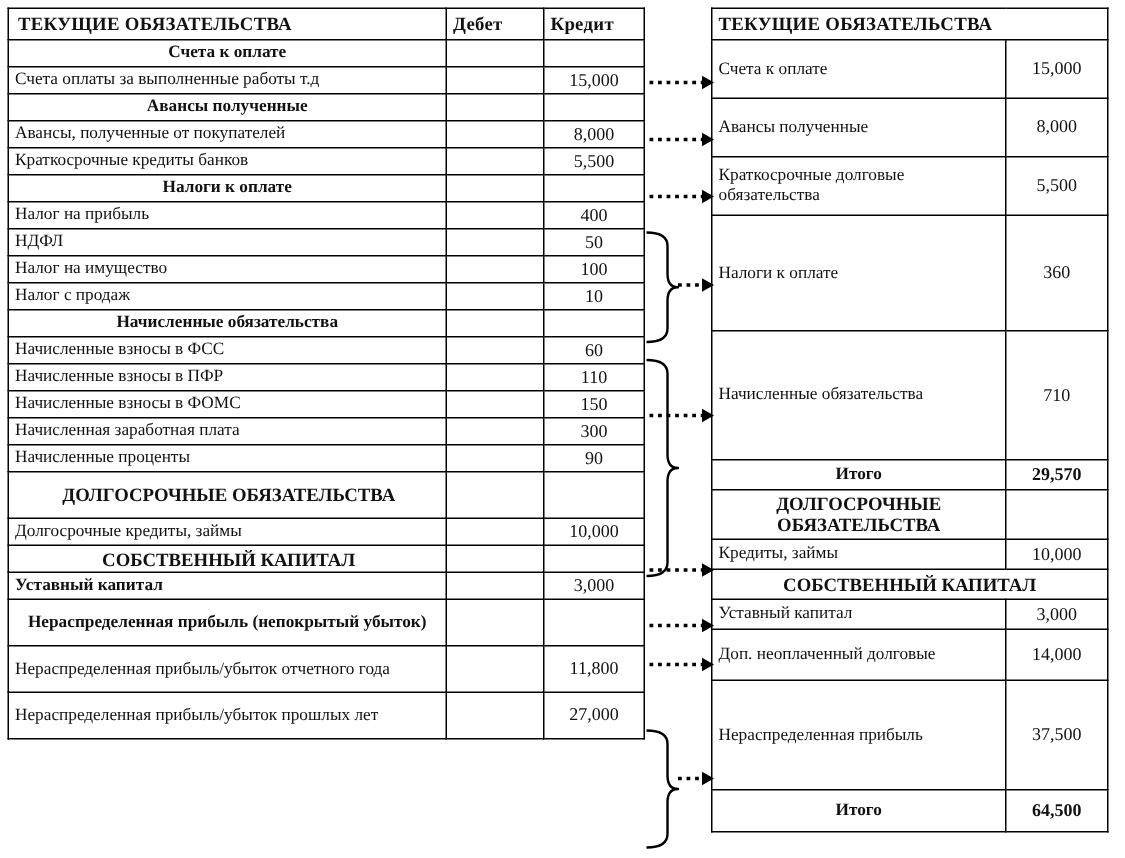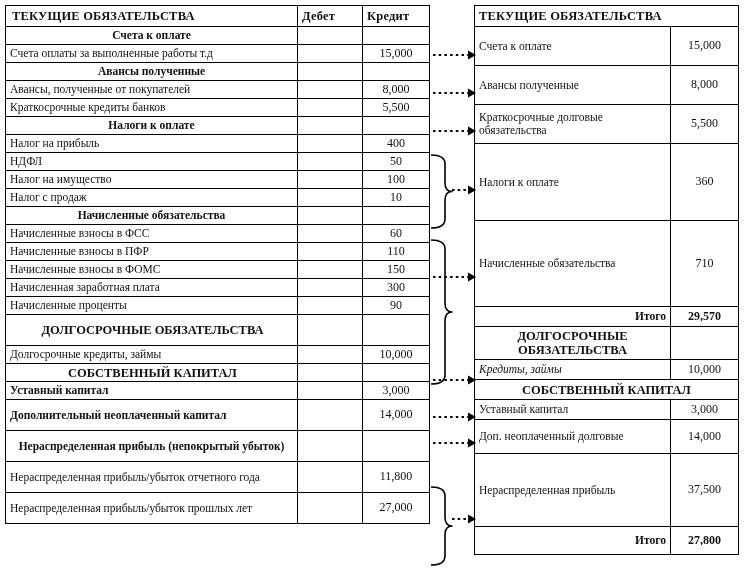--- a/index.html
+++ b/index.html
@@ -18,21 +18,21 @@
   td{
     border:1px solid #000;
     padding:0 4px;
     font-size:11.5px;
     line-height:1.12;
     vertical-align:middle;
     color:#111;
   }
   .b{font-weight:bold;}
   .c{text-align:center;}
-  .r{text-align:right;}
+  .r{text-align:center;}
   .l{text-align:left;}
   .num{text-align:center;font-size:12px;}
   .hdr{font-weight:bold;font-size:12.5px;text-align:left;letter-spacing:.2px;}
   .caps{font-weight:bold;font-size:12.5px;text-align:center;}
 
   
   #left-table-wrap{position:absolute;left:5px;top:5px;width:424px;}
   #left-table{width:424px;}
   #left-table td{height:17px;}
   #left-table td.tall{height:30px;}
@@ -159,25 +159,20 @@
             <td class="caps l" style="padding-left: 6px;">СОБСТВЕННЫЙ КАПИТАЛ</td>
             <td class="num"></td>
             <td class="num"></td>
           </tr>
           <tr>
             <td class="b l" style="padding-left: 4px;">Уставный капитал</td>
             <td class="num"></td>
             <td class="num">3,000</td>
           </tr>
           <tr>
-            <td class="b l tall" style="padding-left: 4px;">Дополнительный неоплаченный капитал</td>
-            <td class="num tall"></td>
-            <td class="num tall">14,000</td>
-          </tr>
-          <tr>
             <td class="b c tall">Нераспределенная прибыль (непокрытый убыток)</td>
             <td class="num tall"></td>
             <td class="num tall"></td>
           </tr>
           <tr>
             <td class="l tall">Нераспределенная прибыль/убыток отчетного года</td>
             <td class="num tall"></td>
             <td class="num tall">11,800</td>
           </tr>
           <tr>
@@ -223,41 +218,41 @@
           </tr>
           <tr>
             <td class="b r" style="height: 19px;">Итого</td>
             <td class="num b">29,570</td>
           </tr>
           <tr>
             <td class="caps l" style="height: 32px;">ДОЛГОСРОЧНЫЕ ОБЯЗАТЕЛЬСТВА</td>
             <td class="num"></td>
           </tr>
           <tr>
-            <td class="l" style="height: 19px; font-style: italic;">Кредиты, займы</td>
+            <td class="l" style="height: 19px;">Кредиты, займы</td>
             <td class="num">10,000</td>
           </tr>
           <tr>
             <td class="caps c" colspan="2" style="height: 19px;">СОБСТВЕННЫЙ КАПИТАЛ</td>
           </tr>
           <tr>
             <td class="l" style="height: 19px;">Уставный капитал</td>
             <td class="num">3,000</td>
           </tr>
           <tr>
             <td class="l" style="height: 33px;">Доп. неоплаченный долговые</td>
             <td class="num">14,000</td>
           </tr>
           <tr>
             <td class="l" style="height: 72px;">Нераспределенная прибыль</td>
             <td class="num">37,500</td>
           </tr>
           <tr>
             <td class="b r" style="height: 27px;">Итого</td>
-            <td class="num b">27,800</td>
+            <td class="num b">64,500</td>
           </tr>
         </tbody>
     </table>
   </div>
 
   <svg id="connectors" viewBox="0 0 750 572">
       <defs>
         <marker id="ah" markerWidth="6" markerHeight="6" refX="1" refY="3" orient="auto" markerUnits="strokeWidth">
           <path d="M0,0 L6,3 L0,6 z" fill="#000"></path>
         </marker>

